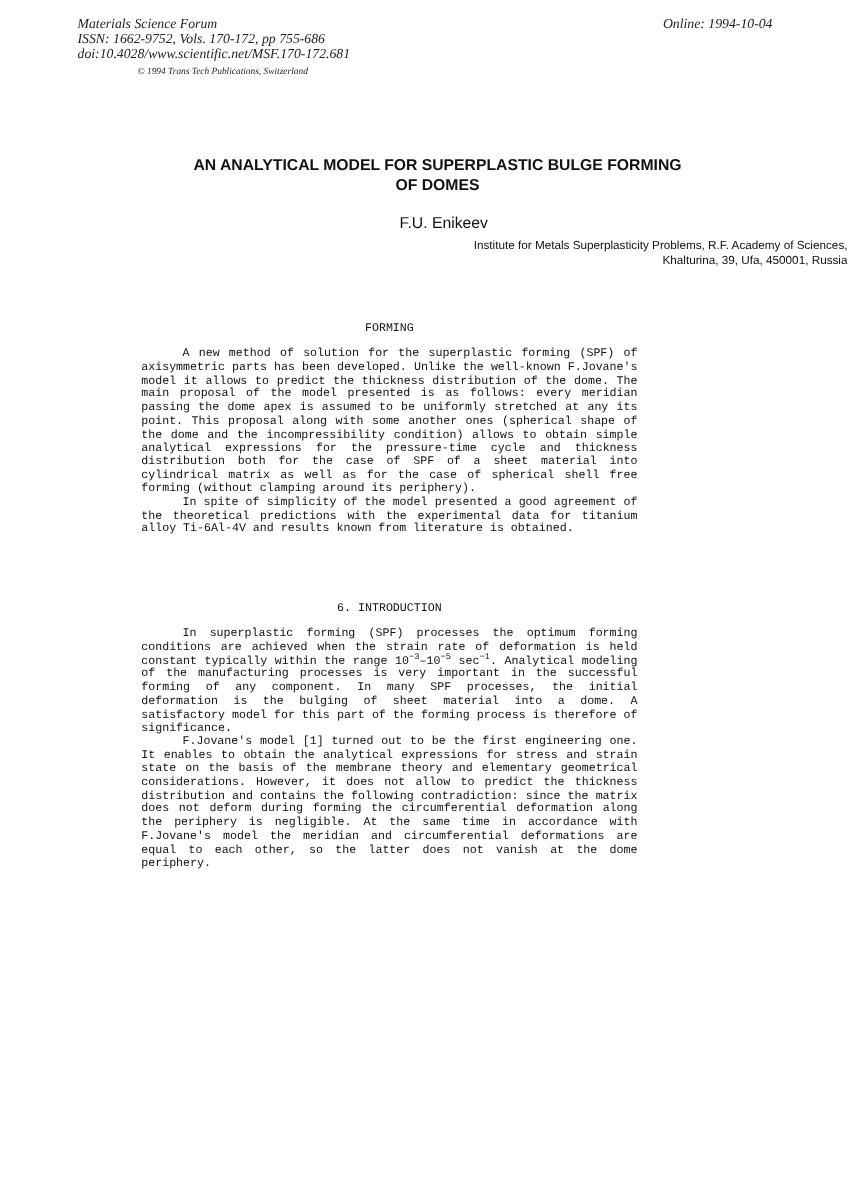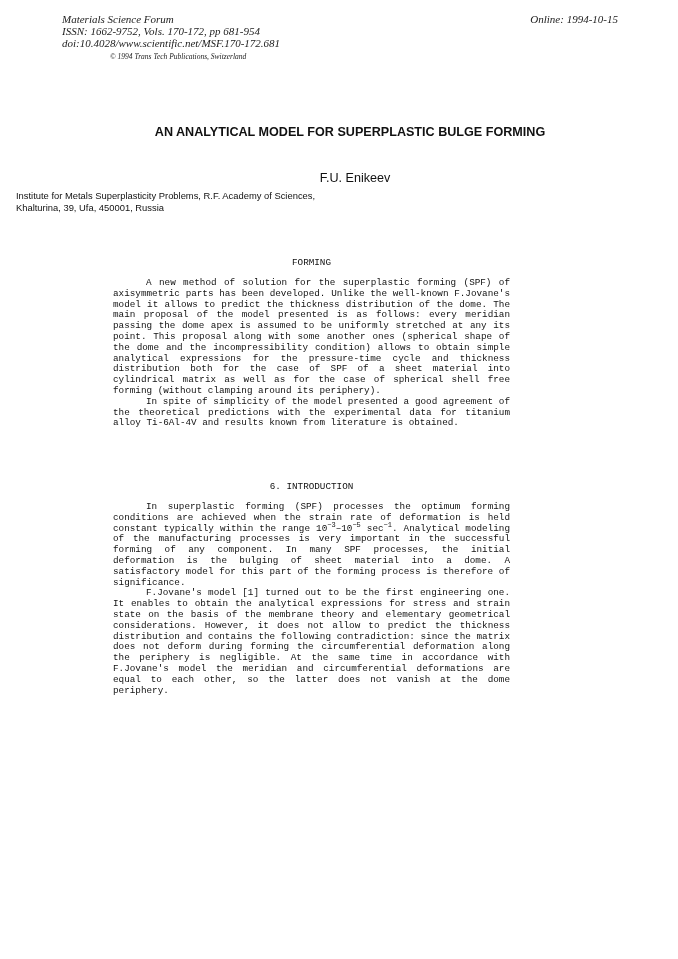--- a/index.html
+++ b/index.html
@@ -2,39 +2,40 @@
 <html><head>
 <meta charset="utf-8">
 <style>
   html, body { margin: 0; padding: 0; background: #ffffff; }
   body { width: 678px; height: 959px; position: relative; overflow: hidden; color: #111; }
   .meta { position: absolute; left: 62px; top: 13px; font-family: "Liberation Serif", serif; font-style: italic; font-size: 11px; line-height: 12.2px; color: #222; }
   .meta-small { position: absolute; left: 110px; top: 52px; font-family: "Liberation Serif", serif; font-style: italic; font-size: 7.5px; color: #222; }
   .online { position: absolute; right: 60px; top: 13px; font-family: "Liberation Serif", serif; font-style: italic; font-size: 11px; color: #222; }
   .title { position: absolute; left: 0; width: 678px; top: 124px; text-align: center; font-family: "Liberation Sans", sans-serif; font-weight: bold; font-size: 12.6px; line-height: 16px; padding-left: 22px; box-sizing: border-box; }
   .author { position: absolute; left: 0; width: 678px; top: 171px; text-align: center; font-family: "Liberation Sans", sans-serif; font-size: 12.6px; padding-left: 32px; box-sizing: border-box; }
-  .affil { position: absolute; left: 0; width: 678px; top: 190px; text-align: left; font-family: "Liberation Sans", sans-serif; font-size: 9.4px; line-height: 12px; padding-left: 16px; box-sizing: border-box; }
+  .affil { position: absolute; left: 0; width: 678px; top: 190px; text-align: right; font-family: "Liberation Sans", sans-serif; font-size: 9.4px; line-height: 12px; padding-left: 16px; box-sizing: border-box; }
   .heading { position: absolute; left: 113px; width: 397px; text-align: center; font-family: "Liberation Mono", monospace; font-size: 9.3px; }
   .body-text { position: absolute; left: 113px; width: 397px; font-family: "Liberation Mono", monospace; font-size: 9.3px; line-height: 10.8px; text-align: justify; }
   .body-text p { margin: 0; text-indent: 33px; }
   sup { font-size: 7px; vertical-align: 4px; line-height: 0; }
 </style>
 </head>
 <body>
 
 <div class="meta">
   <div>Materials Science Forum</div>
-  <div>ISSN: 1662-9752, Vols. 170-172, pp 681-954</div>
+  <div>ISSN: 1662-9752, Vols. 170-172, pp 755-686</div>
   <div>doi:10.4028/www.scientific.net/MSF.170-172.681</div>
 </div>
 <div class="meta-small">© 1994 Trans Tech Publications, Switzerland</div>
-<div class="online">Online: 1994-10-15</div>
+<div class="online">Online: 1994-10-04</div>
 
 <div class="title">
   <div>AN ANALYTICAL MODEL FOR SUPERPLASTIC BULGE FORMING</div>
+  <div>OF DOMES</div>
 </div>
 <div class="author">F.U. Enikeev</div>
 <div class="affil">
   <div>Institute for Metals Superplasticity Problems, R.F. Academy of Sciences,</div>
   <div>Khalturina, 39, Ufa, 450001, Russia</div>
 </div>
 
 <div class="heading" style="top:257px">FORMING</div>
 <div class="body-text" style="top:278px">
   <p>A new method of solution for the superplastic forming (SPF) of axisymmetric parts has been developed. Unlike the well-known F.Jovane's model it allows to predict the thickness distribution of the dome. The main proposal of the model presented is as follows: every meridian passing the dome apex is assumed to be uniformly stretched at any its point. This proposal along with some another ones (spherical shape of the dome and the incompressibility condition) allows to obtain simple analytical expressions for the pressure-time cycle and thickness distribution both for the case of SPF of a sheet material into cylindrical matrix as well as for the case of spherical shell free forming (without clamping around its periphery).</p>

